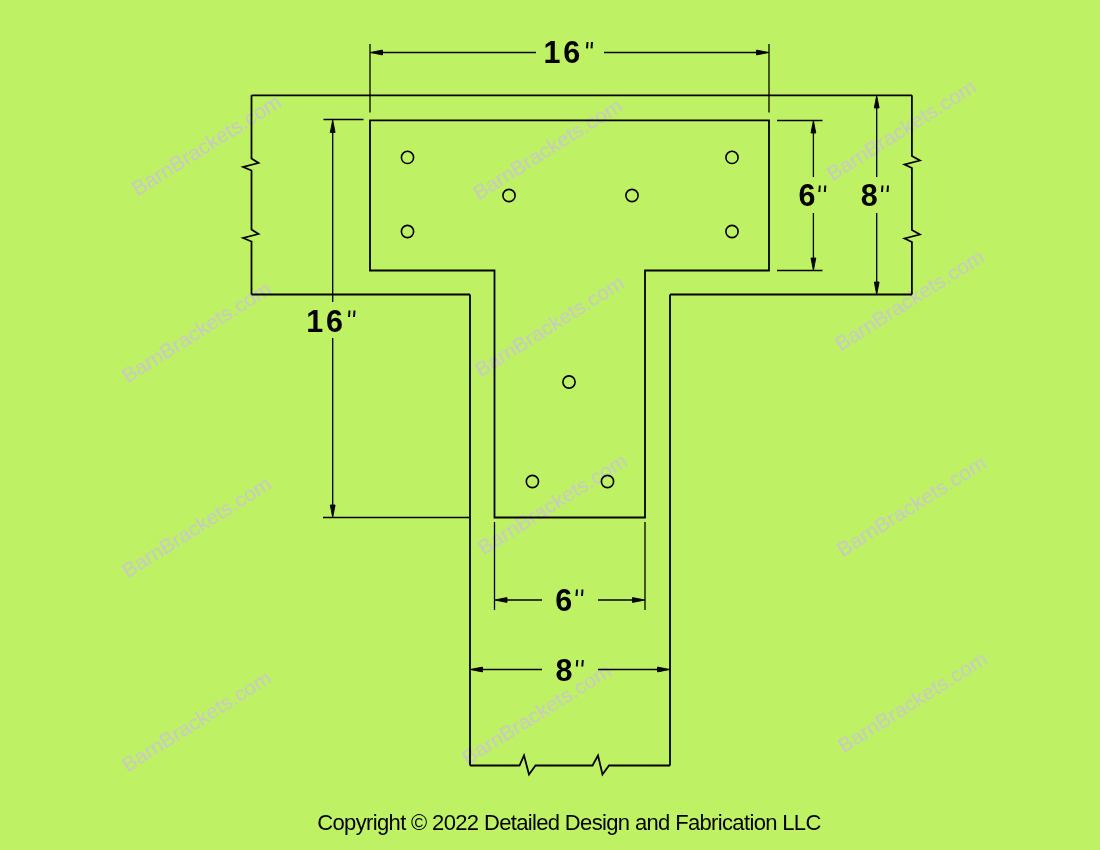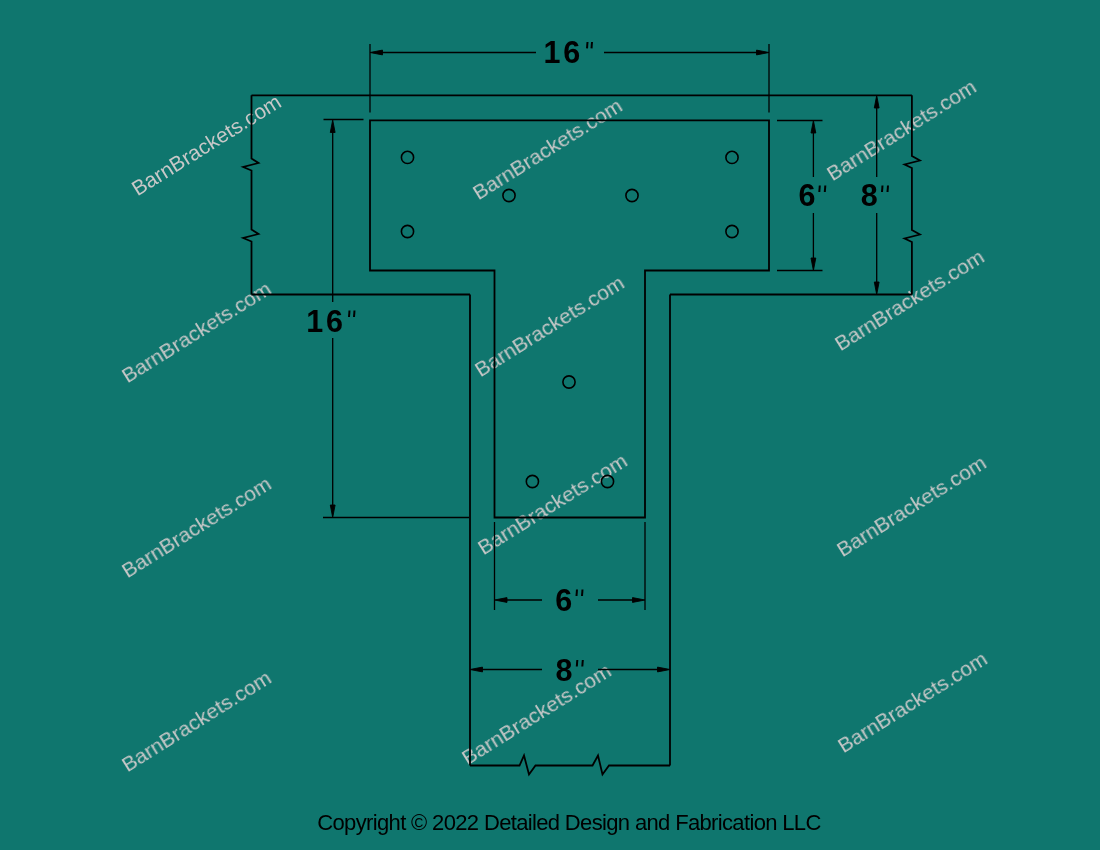--- a/index.html
+++ b/index.html
@@ -1,16 +1,16 @@
 <!DOCTYPE html>
 <html><head>
 <meta charset="utf-8">
 <style>
   html,body{margin:0;padding:0;background:#ffffff;}
-  #page{width:1100px;height:850px;position:relative;background:#0f766e;overflow:hidden;
+  #page{width:1100px;height:850px;position:relative;background:#bef264;overflow:hidden;
         font-family:"Liberation Sans", sans-serif;}
   svg{position:absolute;left:0;top:0;}
 </style>
 </head>
 <body>
 <div id="page">
 <svg width="1100" height="850" viewBox="0 0 1100 850">
   <defs>
         <filter id="wmblur" x="-20%" y="-20%" width="140%" height="140%">
           <feGaussianBlur stdDeviation="0.55"></feGaussianBlur>

